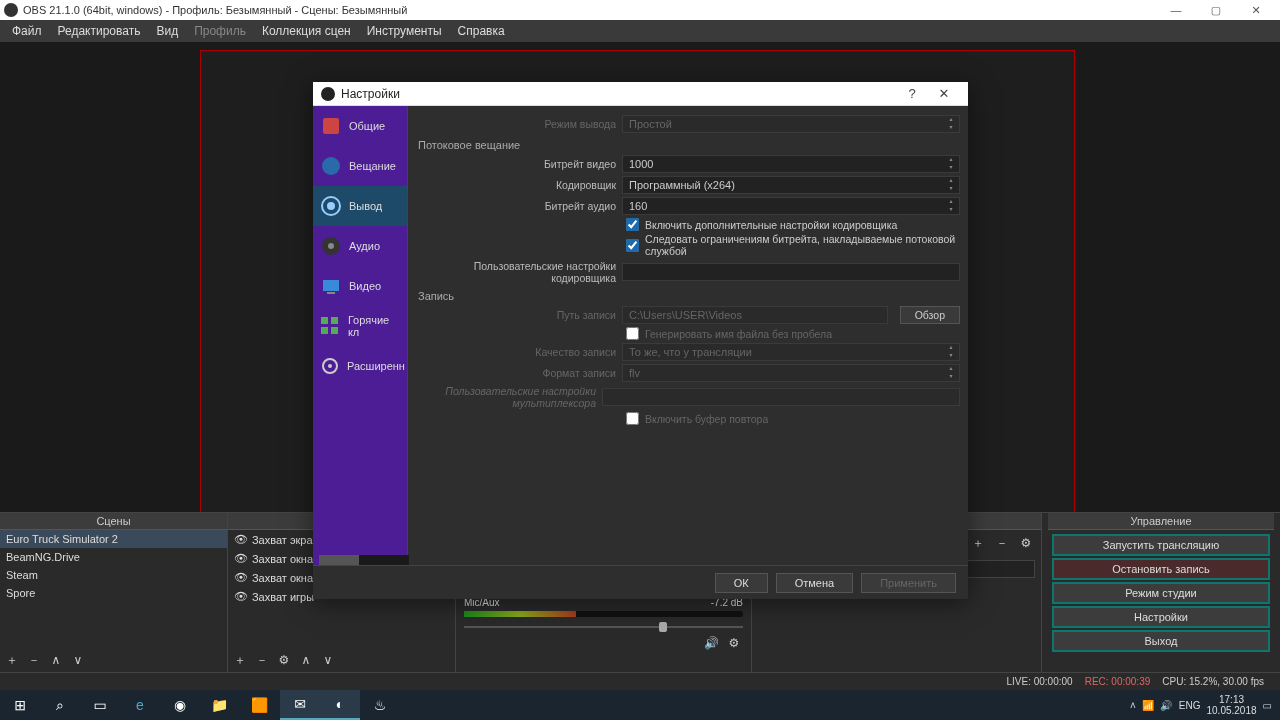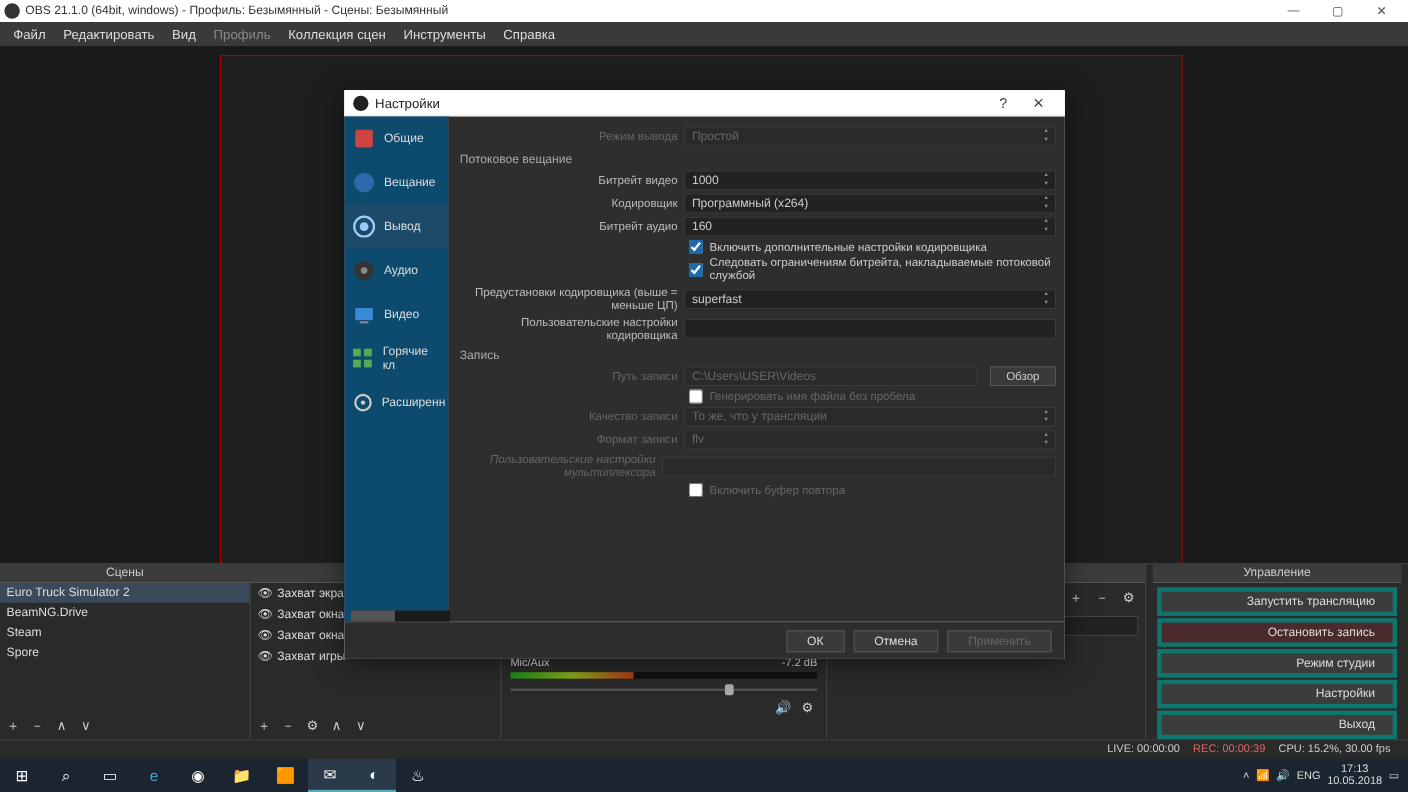--- a/index.html
+++ b/index.html
@@ -15,21 +15,21 @@
 .main { position: absolute; top: 42px; left: 0; right: 0; bottom: 30px; background: #262626; }
 .preview-area { position: absolute; top: 0; left: 0; right: 0; bottom: 160px; background: #1a1a1a; display: flex; align-items: center; justify-content: center; }
 .bottom-panels { position: absolute; bottom: 0; left: 0; right: 0; height: 160px; display: flex; background: #2a2a2a; border-top: 1px solid #444; }
 .panel { border-right: 1px solid #444; display: flex; flex-direction: column; }
 .panel-header { background: #3c3c3c; padding: 2px 0; text-align: center; font-size: 11px; color: #ccc; border-bottom: 1px solid #555; }
 .panel-body { flex: 1; overflow: hidden; }
 .panel-footer { display: flex; align-items: center; padding: 3px; gap: 4px; }
 .scene-item, .source-item { padding: 3px 6px; font-size: 11px; color: #ddd; cursor: pointer; display: flex; align-items: center; gap: 4px; }
 .scene-item.selected { background: #3a4a5a; }
 .icon-btn { width: 18px; height: 18px; display: flex; align-items: center; justify-content: center; font-size: 12px; color: #ccc; cursor: pointer; }
-.control-btn { display: block; width: 100%; padding: 3px 16px; margin: 0 0 2px 0; background: #3c3c3c; border: 4px solid #0f766e; color: #ddd; text-align: right; font-size: 11px; cursor: pointer; }
+.control-btn { display: block; width: 100%; padding: 3px 0; margin: 0 0 2px 0; background: #3c3c3c; border: 2px solid #0f766e; color: #ddd; text-align: center; font-size: 11px; cursor: pointer; }
 .control-btn.active { background: #4a2a2a; }
 .status-bar { position: absolute; bottom: 30px; left: 0; right: 0; height: 16px; background: #2a2a2a; display: flex; justify-content: flex-end; align-items: center; font-size: 10px; color: #ccc; padding: 0 16px; gap: 12px; border-top: 1px solid #444; }
 .mixer-channel { padding: 4px 8px; }
 .mixer-name { font-size: 10px; display: flex; justify-content: space-between; }
 .mixer-meter { height: 6px; background: #111; margin: 3px 0; position: relative; border-radius: 2px; }
 .mixer-meter .fill { position: absolute; left: 0; top: 0; bottom: 0; background: linear-gradient(90deg, #1a8a1a, #8aaa1a, #aa3a1a); }
 .mixer-slider { height: 14px; position: relative; }
 .mixer-slider .track { position: absolute; top: 6px; left: 0; right: 0; height: 2px; background: #555; }
 .mixer-slider .thumb { position: absolute; top: 2px; width: 8px; height: 10px; background: #aaa; border-radius: 2px; }
 .mixer-icons { display: flex; justify-content: flex-end; gap: 4px; }
@@ -39,21 +39,21 @@
 
 .inner-window { position: absolute; top: 8px; left: 200px; width: 875px; height: 495px; border: 1px solid #a00; background: #1e1e1e; }
 
 
 .dialog { position: absolute; top: 82px; left: 313px; width: 655px; height: 517px; background: #fff; box-shadow: 0 4px 24px rgba(0,0,0,.5); display: flex; flex-direction: column; }
 .dialog-titlebar { height: 24px; background: #fff; display: flex; align-items: center; padding: 0 8px; font-size: 12px; color: #222; border-bottom: 1px solid #ddd; }
 .dialog-titlebar .dlg-icon { width: 14px; height: 14px; background: #222; border-radius: 50%; margin-right: 6px; }
 .dialog-titlebar .dlg-title { flex: 1; }
 .dialog-titlebar .dlg-btn { width: 32px; text-align: center; font-size: 13px; color: #444; cursor: pointer; }
 .dialog-body { flex: 1; display: flex; background: #2e2e2e; }
-.dlg-sidebar { width: 95px; background: #0c4a6e; border-right: 1px solid #444; overflow: hidden; }
+.dlg-sidebar { width: 95px; background: #4c1d95; border-right: 1px solid #444; overflow: hidden; }
 .dlg-nav { display: flex; align-items: center; gap: 6px; padding: 8px 6px; font-size: 11px; color: #ddd; cursor: pointer; }
 .dlg-nav.selected { background: #1e4a6a; }
 .dlg-nav .nav-icon { width: 24px; height: 24px; display: flex; align-items: center; justify-content: center; }
 .dlg-content { flex: 1; padding: 6px 8px; overflow-y: auto; font-size: 11px; color: #ccc; }
 .dlg-row { display: flex; align-items: center; margin: 3px 0; gap: 6px; }
 .dlg-label { width: 200px; text-align: right; color: #bbb; font-size: 10.5px; }
 .dlg-label.disabled { color: #666; }
 .dlg-field { flex: 1; background: #222; border: 1px solid #3a3a3a; color: #ccc; padding: 2px 6px; font-size: 11px; height: 18px; display: flex; align-items: center; position: relative; }
 .dlg-field.disabled { color: #666; background: #2a2a2a; }
 .dlg-field .spinner { position: absolute; right: 1px; top: 0; bottom: 0; width: 14px; display: flex; flex-direction: column; }
@@ -346,30 +346,20 @@
       </div>
       <div class="dlg-check">
           <input type="checkbox" checked="" style="">
           <span>Включить дополнительные настройки кодировщика</span>
         </div>
       <div class="dlg-check">
           <input type="checkbox" checked="" style="">
           <span>Следовать ограничениям битрейта, накладываемые потоковой службой</span>
         </div>
       <div class="dlg-row">
-        <div class="dlg-label">Предустановки кодировщика (выше = меньше ЦП)</div>
-        <div class="dlg-field">
-            <span>superfast</span>
-            <div class="spinner">
-              <span>▴</span>
-              <span>▾</span>
-            </div>
-          </div>
-      </div>
-      <div class="dlg-row">
         <div class="dlg-label">Пользовательские настройки кодировщика</div>
         <div class="dlg-field"></div>
       </div>
 
       <div class="section-title">Запись</div>
 
       <div class="dlg-row">
         <div class="dlg-label disabled">Путь записи</div>
         <div class="dlg-field disabled" style="flex:1;">
             <span>C:\Users\USER\Videos</span>

